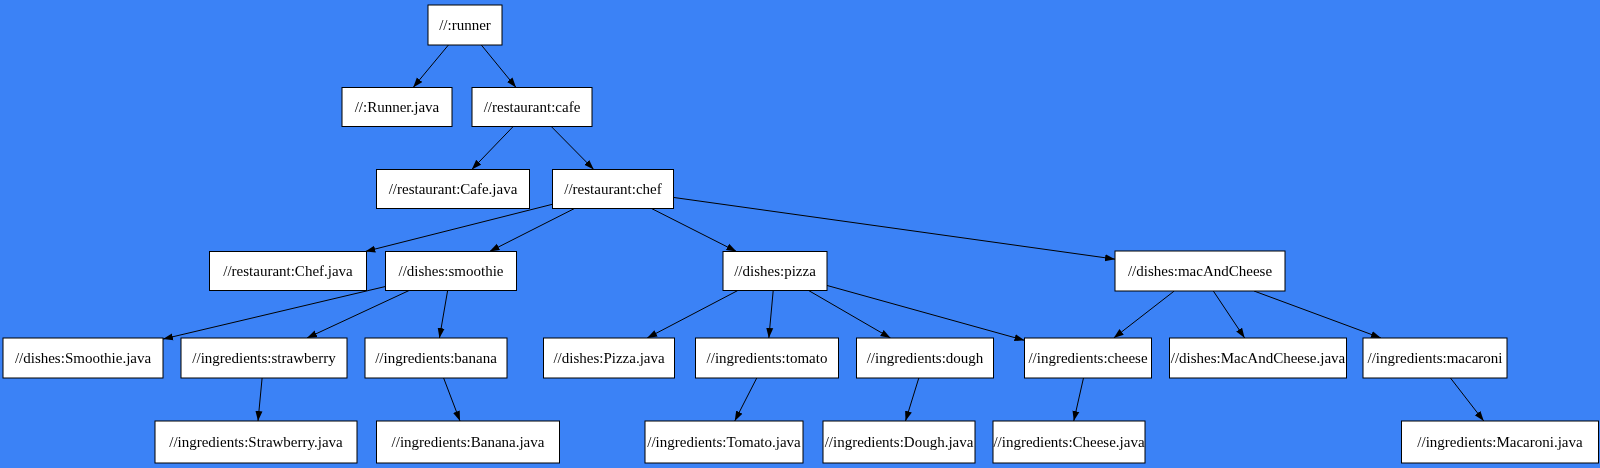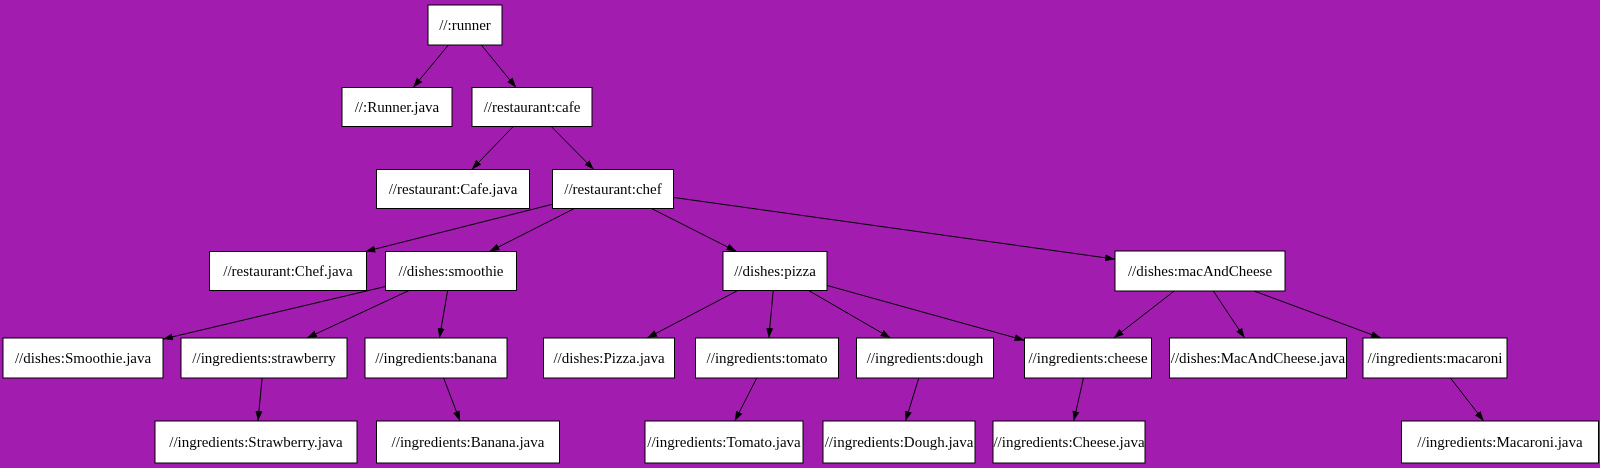--- a/index.html
+++ b/index.html
@@ -4,21 +4,21 @@
 <style>
   html, body {
     margin: 0;
     padding: 0;
     background: #ffffff;
   }
   #canvas {
     position: relative;
     width: 1600px;
     height: 468px;
-    background: #a21caf;
+    background: #3b82f6;
     font-family: "Liberation Serif", "DejaVu Serif", serif;
   }
   svg text {
     font-family: "Liberation Serif", "DejaVu Serif", serif;
     font-size: 15px;
   }
 </style>
 </head>
 <body>
 

